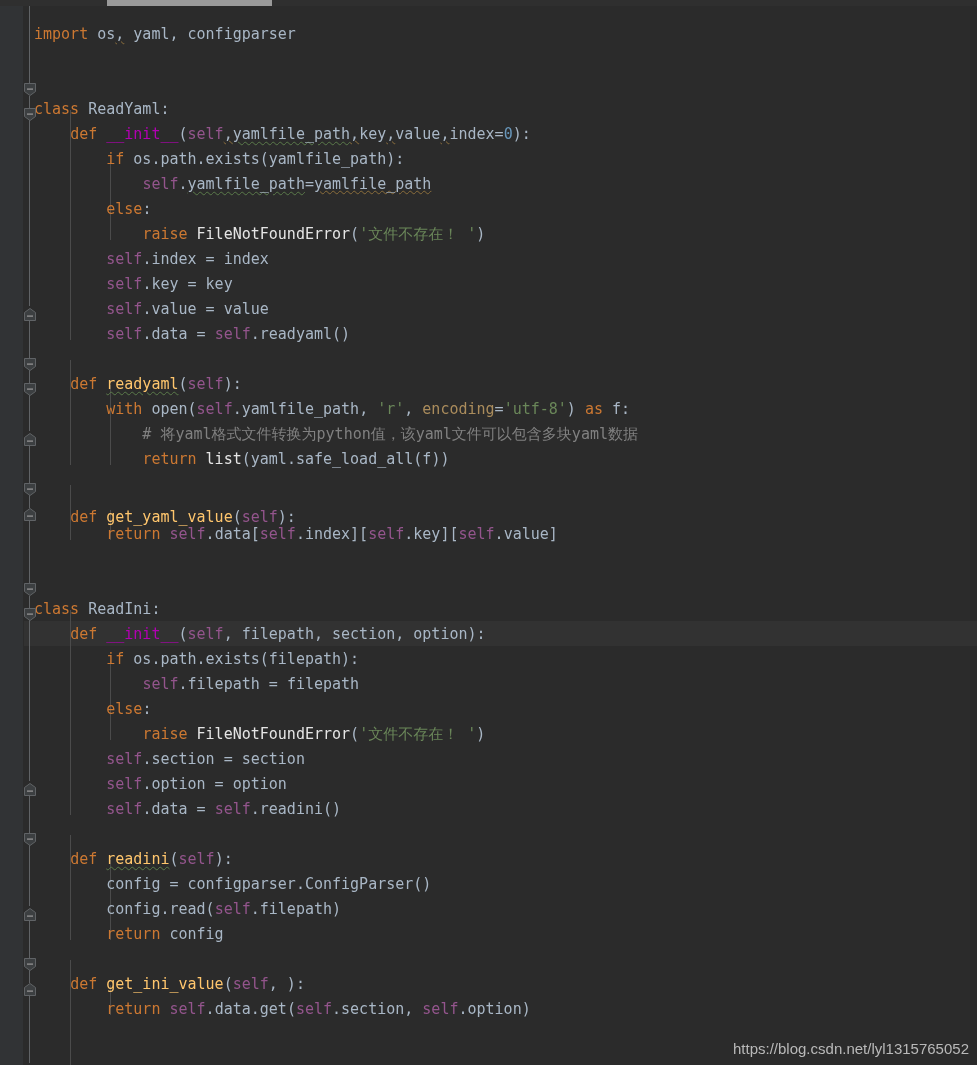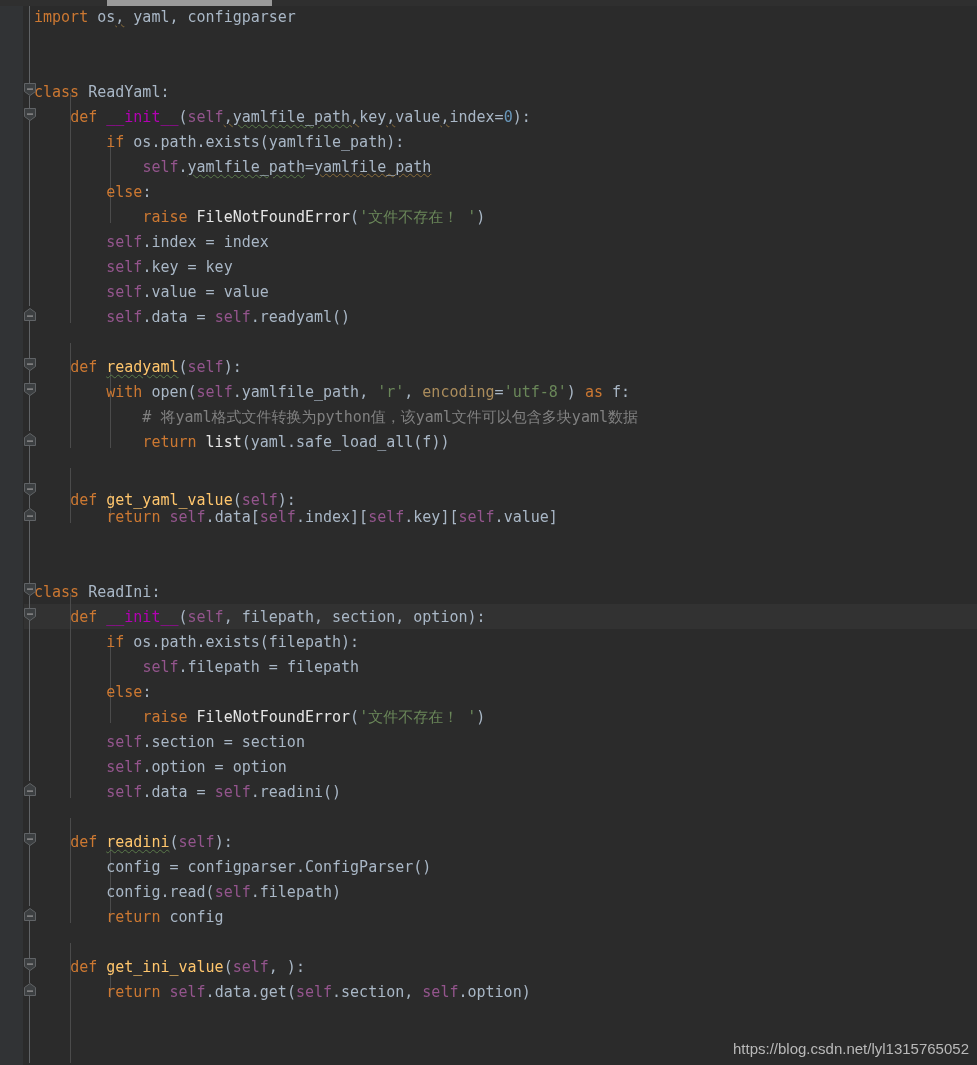--- a/index.html
+++ b/index.html
@@ -51,21 +51,21 @@
     left: 24px;
     width: 12px;
     height: 13px;
     overflow: visible;
   }
   .fold svg { display:block; }
 
   
   .code-layer {
     position: absolute;
-    top: 0; left: 0;
+    top: 17px; left: 0;
     width: 977px; height: 977px;
   }
 
   .line {
     position: absolute;
     left: 0;
     width: 977px;
     height: 25px;
     line-height: 25px;
     white-space: pre;

